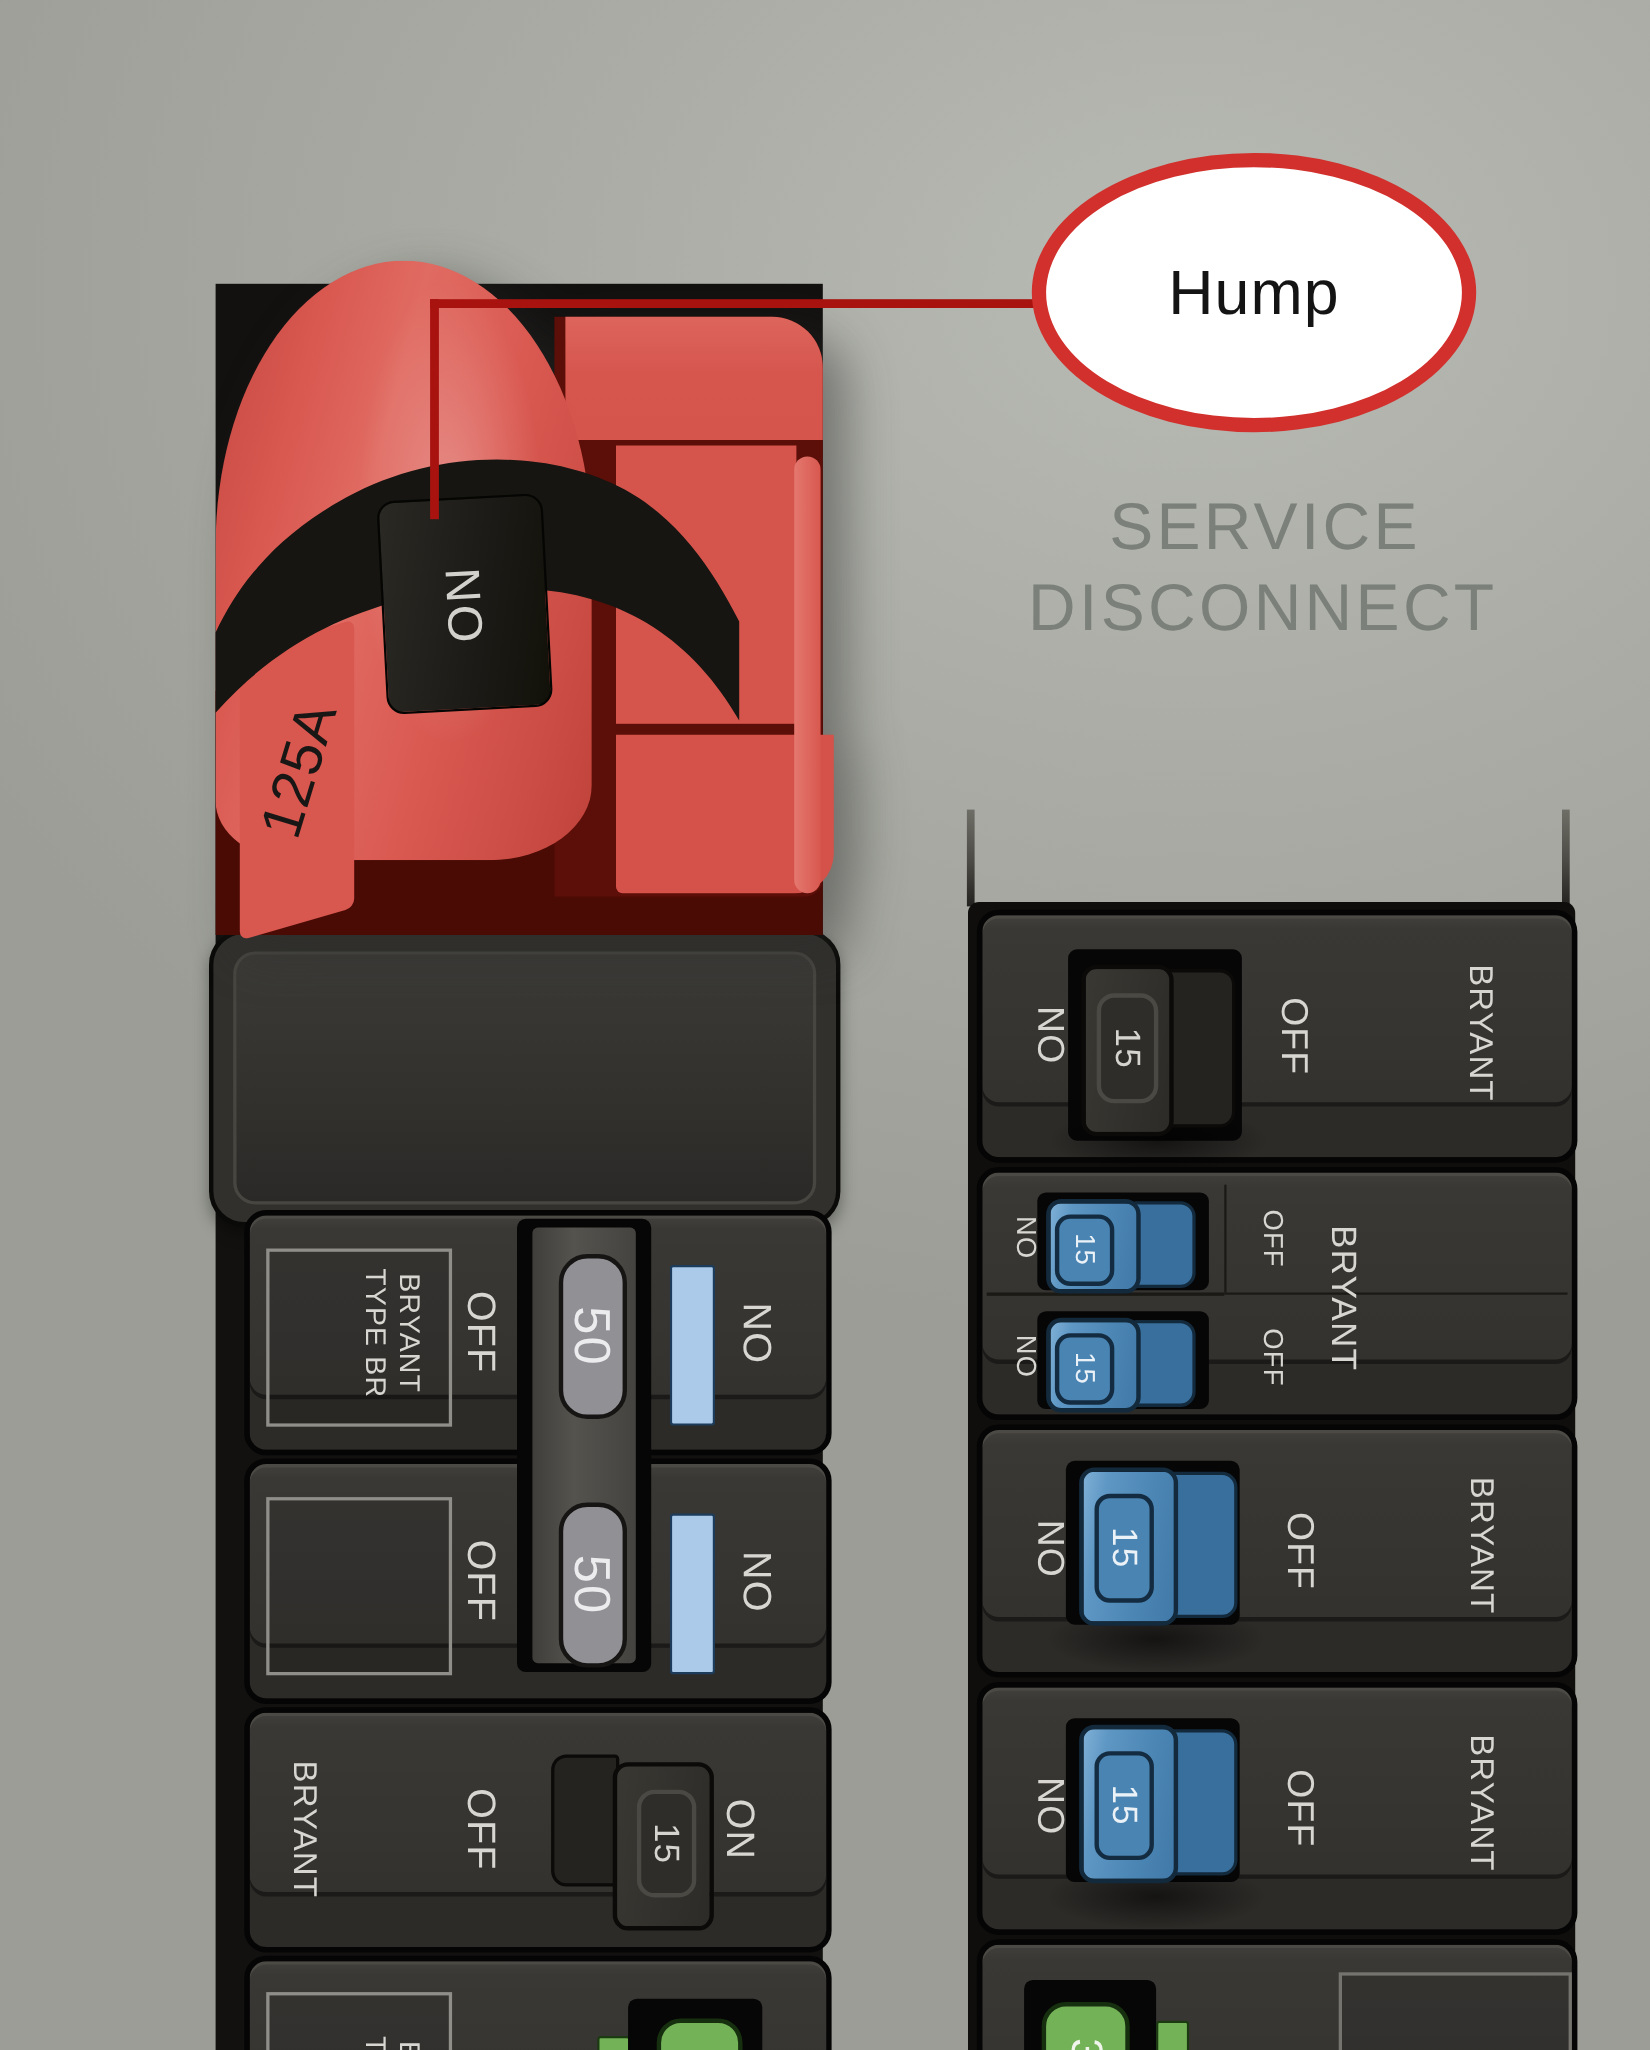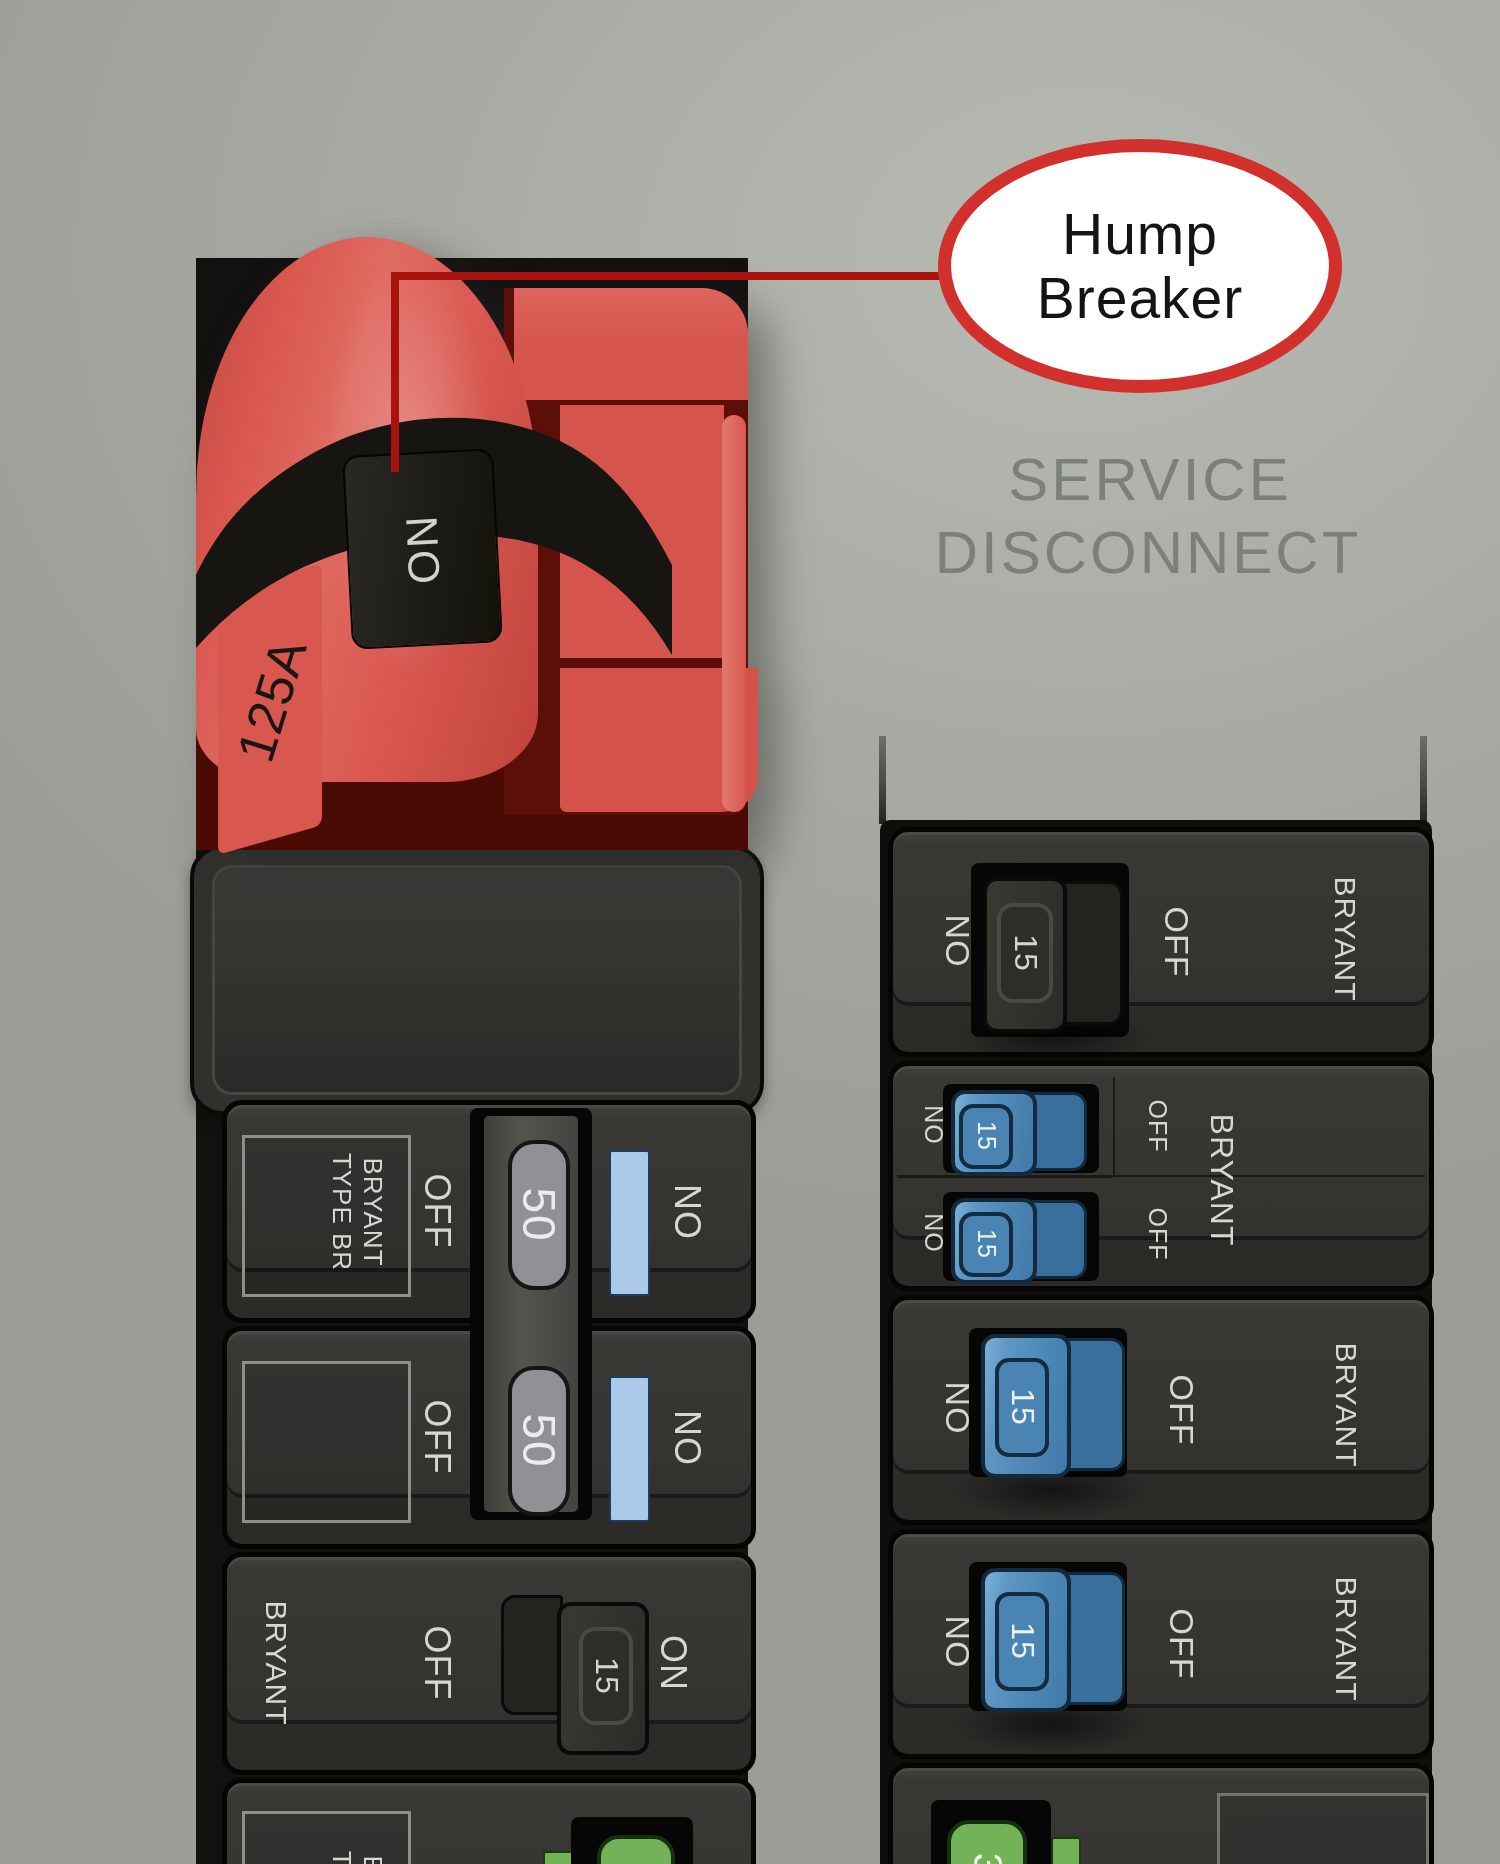--- a/index.html
+++ b/index.html
@@ -140,21 +140,20 @@
     </svg>
     <div class="grip">
       <span class="glabel">ON</span>
     </div>
   </div>
 
   <div class="red-line" style="left:391px;top:272px;width:8px;height:200px;"></div>
   <div class="red-line" style="left:391px;top:272px;width:556px;height:8px;"></div>
   <div class="abs callout-ellipse">
     <span class="cl">Hump</span>
-    <span class="cl">Breaker</span>
   </div>
 
   <div class="face lface" style="top:1100px;">
     <div class="plate-box" style="left:15px;top:30px;width:163px;height:156px;"></div>
     <div class="plate-text" style="left:130px;top:107px;">
       <div>BRYANT</div>
       <div>TYPE BR</div>
     </div>
     <span class="v f36" style="left:210px;top:106px;">OFF</span>
     <div class="stripe-blue" style="left:382px;top:45px;width:37px;height:142px;"></div>

